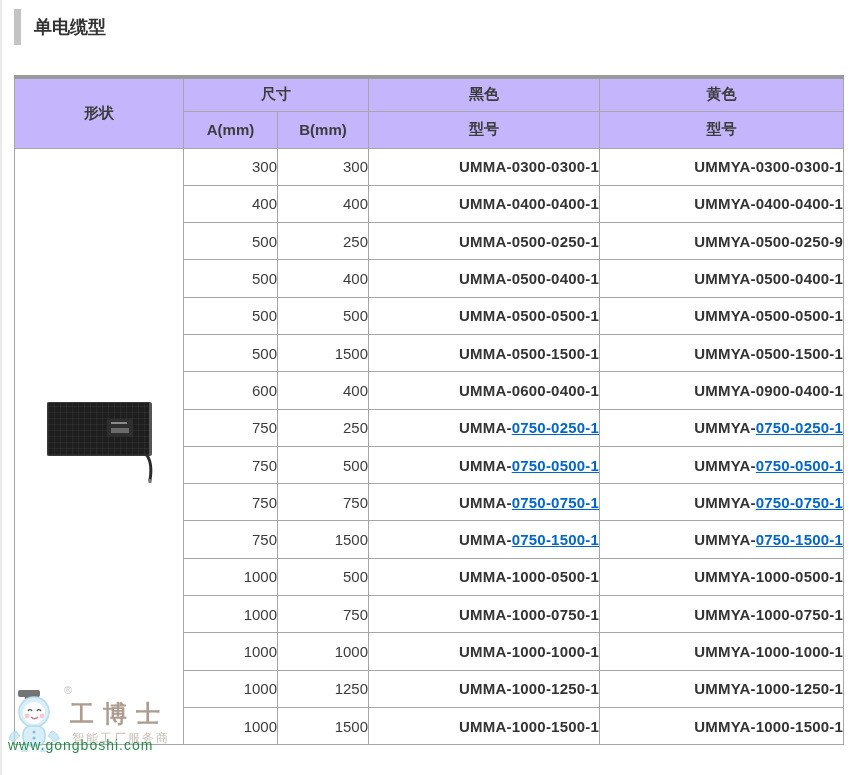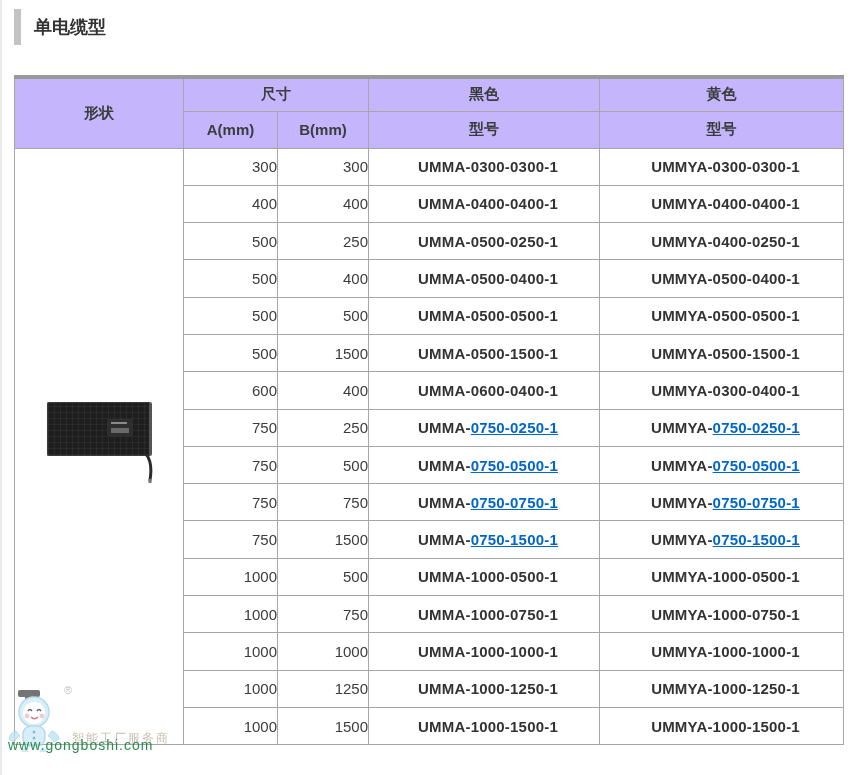--- a/index.html
+++ b/index.html
@@ -13,21 +13,21 @@
   .title-text { margin-left:13px; font-size:18px; font-weight:bold; color:#333; }
 
   
   table.spec { position:absolute; left:12px; top:75px; width:829px; border-collapse:collapse; table-layout:fixed; border-top:4px solid #9a9a9a; }
   table.spec td, table.spec th { border:1px solid #a6a6a6; font-size:15px; color:#3c3c3c; }
   thead th { background:#c4b5fd; font-weight:bold; text-align:center; color:#333; }
   .hrow1 th { height:34px; }
   .hrow2 th { height:37px; }
   tbody td { height:37.3px; background:#fff; }
   td.num { text-align:right; font-weight:normal; color:#404040; }
-  td.model { text-align:center; padding-left:8px; font-weight:bold; color:#333; letter-spacing:0.2px; }
+  td.model { text-align:right; padding-left:8px; font-weight:bold; color:#333; letter-spacing:0.2px; }
   td.model .prefix { font-weight:bold; color:#333; }
   a.model-link { color:#0066cc; font-weight:bold; text-decoration:underline; }
   a.model-link:empty { display:none; }
 
   
   td.shape-cell { vertical-align:middle; text-align:center; }
   .mat-wrap { position:relative; display:inline-block; width:105px; height:80px; margin-top:-6px; }
   .mat { position:absolute; left:0; top:0; width:105px; height:54px; background:#1e1e1e; border:1px solid #3a3a3a; border-right:3px solid #555; border-radius:2px;
          background-image:
            repeating-linear-gradient(0deg, rgba(255,255,255,0.05) 0 1px, transparent 1px 6px),
@@ -102,21 +102,21 @@
       <td class="num"><span>400</span></td>
       <td class="model"><span class="prefix">UMMA-0400-0400-1</span></td>
       <td class="model"><span class="prefix">UMMYA-0400-0400-1</span></td>
     </tr>
 
     <tr>
 
       <td class="num"><span>500</span></td>
       <td class="num"><span>250</span></td>
       <td class="model"><span class="prefix">UMMA-0500-0250-1</span></td>
-      <td class="model"><span class="prefix">UMMYA-0400-0250-1</span></td>
+      <td class="model"><span class="prefix">UMMYA-0500-0250-9</span></td>
     </tr>
 
     <tr>
 
       <td class="num"><span>500</span></td>
       <td class="num"><span>400</span></td>
       <td class="model"><span class="prefix">UMMA-0500-0400-1</span></td>
       <td class="model"><span class="prefix">UMMYA-0500-0400-1</span></td>
     </tr>
 
@@ -134,21 +134,21 @@
       <td class="num"><span>1500</span></td>
       <td class="model"><span class="prefix">UMMA-0500-1500-1</span></td>
       <td class="model"><span class="prefix">UMMYA-0500-1500-1</span></td>
     </tr>
 
     <tr>
 
       <td class="num"><span>600</span></td>
       <td class="num"><span>400</span></td>
       <td class="model"><span class="prefix">UMMA-0600-0400-1</span></td>
-      <td class="model"><span class="prefix">UMMYA-0300-0400-1</span></td>
+      <td class="model"><span class="prefix">UMMYA-0900-0400-1</span></td>
     </tr>
 
     <tr>
 
       <td class="num"><span>750</span></td>
       <td class="num"><span>250</span></td>
       <td class="model"><span class="prefix">UMMA-</span><a href="#" class="model-link">0750-0250-1</a></td>
       <td class="model"><span class="prefix">UMMYA-</span><a href="#" class="model-link">0750-0250-1</a></td>
     </tr>
 
@@ -233,17 +233,18 @@
         <path d="M8,43 q-6,2 -7,8 l5,3 q3,-5 6,-6 z" fill="#bfe2f2" stroke="#9fd0e4"></path>
         <path d="M44,43 q6,2 7,8 l-5,3 q-3,-5 -6,-6 z" fill="#bfe2f2" stroke="#9fd0e4"></path>
         <rect x="15" y="38" width="22" height="20" rx="8" fill="#cdeaf7" stroke="#9fd0e4" stroke-width="1.5"></rect>
         <circle cx="26" cy="44" r="1.5" fill="#6aa7c2"></circle>
         <circle cx="26" cy="50" r="1.5" fill="#6aa7c2"></circle>
         <path d="M17,58 l-4,6 l8,0 z" fill="#bfe2f2"></path>
         <path d="M35,58 l4,6 l-8,0 z" fill="#bfe2f2"></path>
       </g>
     </svg>
     <span class="wm-reg">®</span>
+    <div class="wm-brand">工博士</div>
     <div class="wm-tag">智能工厂服务商</div>
     <div class="wm-url">www.gongboshi.com</div>
   </div>
 
 </div>
 
 </body></html>

